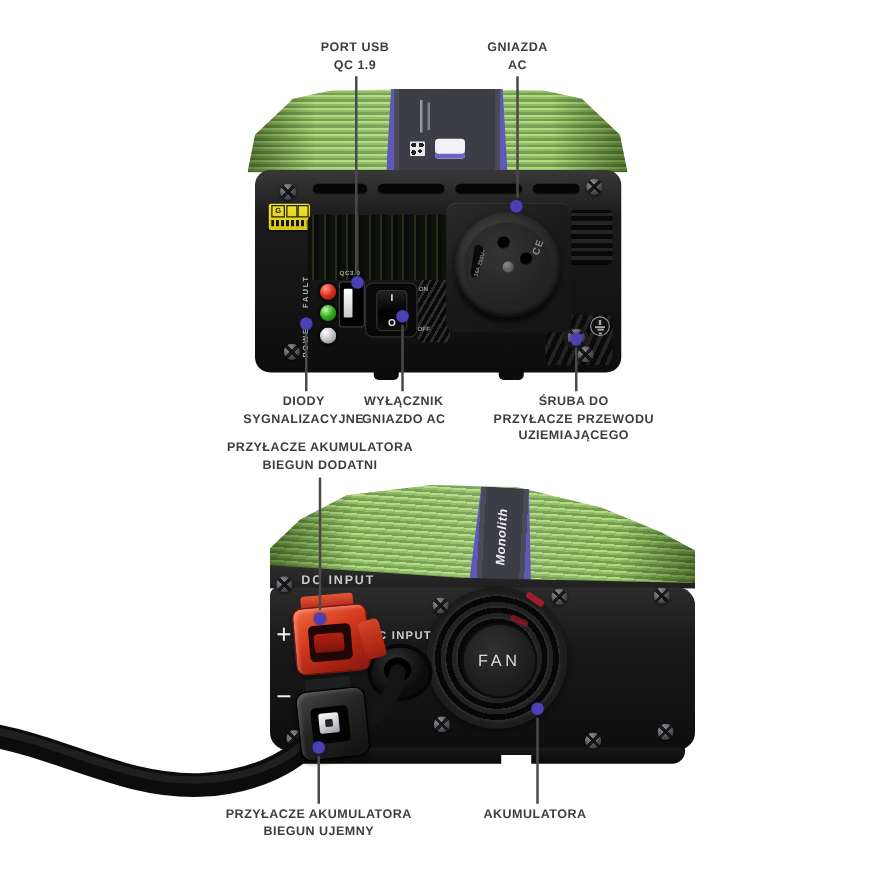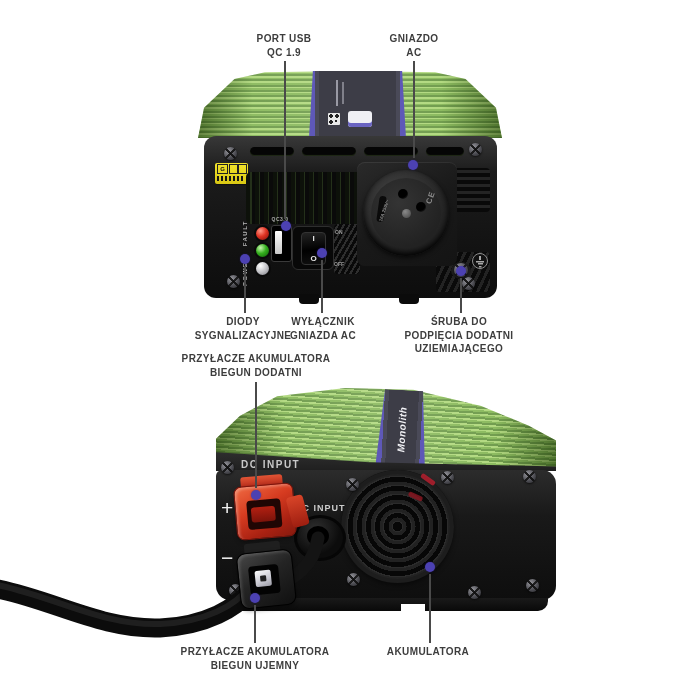--- a/index.html
+++ b/index.html
@@ -121,41 +121,41 @@
   <div style="position:absolute;left:451px;top:262px;width:20px;height:17px;border-radius:50%;background:#1d1d1d;z-index:8;"></div>
   <div class="screw" style="left:454px;top:263px;width:14px;height:14px;z-index:9;"></div>
   <div style="position:absolute;left:472px;top:253px;width:14px;height:14px;border-radius:50%;border:1.5px solid #8e8e8e;background:
               linear-gradient(#a8a8a8,#a8a8a8) 6px 2px/2px 4px no-repeat,
               linear-gradient(#a8a8a8,#a8a8a8) 3px 6.5px/8px 1.5px no-repeat,
               linear-gradient(#a8a8a8,#a8a8a8) 4.5px 9px/5px 1.5px no-repeat,
               linear-gradient(#a8a8a8,#a8a8a8) 5.8px 11.5px/2.5px 1.5px no-repeat,#111;z-index:9;"></div>
 
   <div class="lbl" style="left:284px;top:32px;">PORT USB
 QC 1.9</div>
-  <div class="lbl" style="left:414px;top:32px;">GNIAZDO
+  <div class="lbl" style="left:414px;top:32px;">GNIAZDA
 AC</div>
   <div class="cline" style="left:284px;top:61px;height:158px;"></div>
   <div class="cline" style="left:413px;top:61px;height:97px;"></div>
   <div class="dot" style="left:281px;top:221px;"></div>
   <div class="dot" style="left:408px;top:160px;"></div>
 
   <div class="dot" style="left:240px;top:254px;"></div>
   <div class="cline" style="left:244px;top:266px;height:47px;"></div>
   <div class="lbl" style="left:243px;top:315px;">DIODY
 SYGNALIZACYJNE</div>
 
   <div class="dot" style="left:317px;top:248px;"></div>
   <div class="cline" style="left:321px;top:260px;height:53px;"></div>
   <div class="lbl" style="left:323px;top:315px;">WYŁĄCZNIK
-GNIAZDA AC</div>
+GNIAZDO AC</div>
 
   <div class="dot" style="left:456px;top:266px;"></div>
   <div class="cline" style="left:460px;top:278px;height:35px;"></div>
   <div class="lbl" style="left:459px;top:315px;">ŚRUBA DO
-PODPIĘCIA DODATNI
+PRZYŁACZE PRZEWODU
 UZIEMIAJĄCEGO</div>
 
   <div class="greentop" style="left:216px;top:388px;width:340px;height:82px;
               background:linear-gradient(90deg,rgba(30,50,15,.5),rgba(255,255,255,.14) 20%,rgba(255,255,255,.2) 55%,rgba(255,255,255,.12) 82%,rgba(30,50,15,.5)),
                          repeating-linear-gradient(184deg,#a8d470 0 1.5px,#7db24b 1.5px 3.2px,#5f9038 3.2px 5.2px);
               clip-path:polygon(0% 100%,0% 62%,7% 34%,18% 10%,38% 0%,58% 2%,78% 22%,92% 46%,100% 64%,100% 100%);"></div>
 
   <div class="band" style="left:377px;top:390px;width:50px;height:80px;clip-path:polygon(12% 0,88% 0,100% 100%,0 100%);transform:rotate(3deg);">
     <span style="position:absolute;left:-14px;top:34px;width:78px;text-align:center;transform:rotate(-90deg);
                  font:italic 700 10px 'Liberation Sans',sans-serif;color:#f2f2f6;letter-spacing:.5px;">Monolith</span>
@@ -179,20 +179,24 @@
   <div class="screw" style="left:347px;top:573px;"></div>
   <div class="screw" style="left:468px;top:586px;"></div>
   <div class="screw" style="left:526px;top:579px;"></div>
   <div class="screw" style="left:229px;top:584px;"></div>
 
   <div style="position:absolute;left:341px;top:470px;width:113px;height:113px;border-radius:50%;z-index:6;
               background:repeating-radial-gradient(circle at 50% 50%,#070707 0 4.5px,#2b2b2b 4.5px 5.8px,#222 5.8px 9px);
               box-shadow:inset 0 0 0 4px #1d1d1d,0 2px 5px rgba(0,0,0,.5);"></div>
   <div style="position:absolute;left:420px;top:477px;width:16px;height:5px;background:#b51f2e;border-radius:2px;transform:rotate(35deg);opacity:.85;z-index:7;"></div>
   <div style="position:absolute;left:408px;top:494px;width:15px;height:5px;background:#8e1622;border-radius:2px;transform:rotate(25deg);opacity:.8;z-index:7;"></div>
+  <div style="position:absolute;left:369px;top:498px;width:57px;height:57px;border-radius:50%;z-index:8;
+              background:radial-gradient(circle at 42% 35%,#303030,#1c1c1c 65%,#161616);border:2px solid #0d0d0d;">
+    <span style="position:absolute;left:0;right:0;top:21px;text-align:center;font:400 13px 'Liberation Sans',sans-serif;color:#dcdcdc;letter-spacing:3px;">FAN</span>
+  </div>
 
   <svg class="cab" width="360" height="240" viewBox="0 0 360 240" style="left:0;top:460px;" xmlns="http://www.w3.org/2000/svg">
     <path d="M -8 128 C 50 138 100 170 160 168 C 205 166 238 148 252 128" fill="none" stroke="#0c0c0c" stroke-width="19" stroke-linecap="round"></path>
     <path d="M -8 124 C 50 134 100 166 160 164 C 205 162 236 146 250 126" fill="none" stroke="rgba(255,255,255,0.08)" stroke-width="6" stroke-linecap="round"></path>
     <path d="M 318 78 C 314 104 298 120 262 130" fill="none" stroke="#141414" stroke-width="13" stroke-linecap="round"></path>
   </svg>
 
   <span style="position:absolute;left:221px;top:496px;font:400 21px 'Liberation Sans',sans-serif;color:#f0f0f0;z-index:6;">+</span>
   <div style="position:absolute;left:233px;top:475px;width:76px;height:70px;z-index:9;transform:rotate(-5deg);">
     <div style="position:absolute;left:10px;top:0;width:42px;height:12px;border-radius:3px;background:linear-gradient(#e25535,#b02416);"></div>

